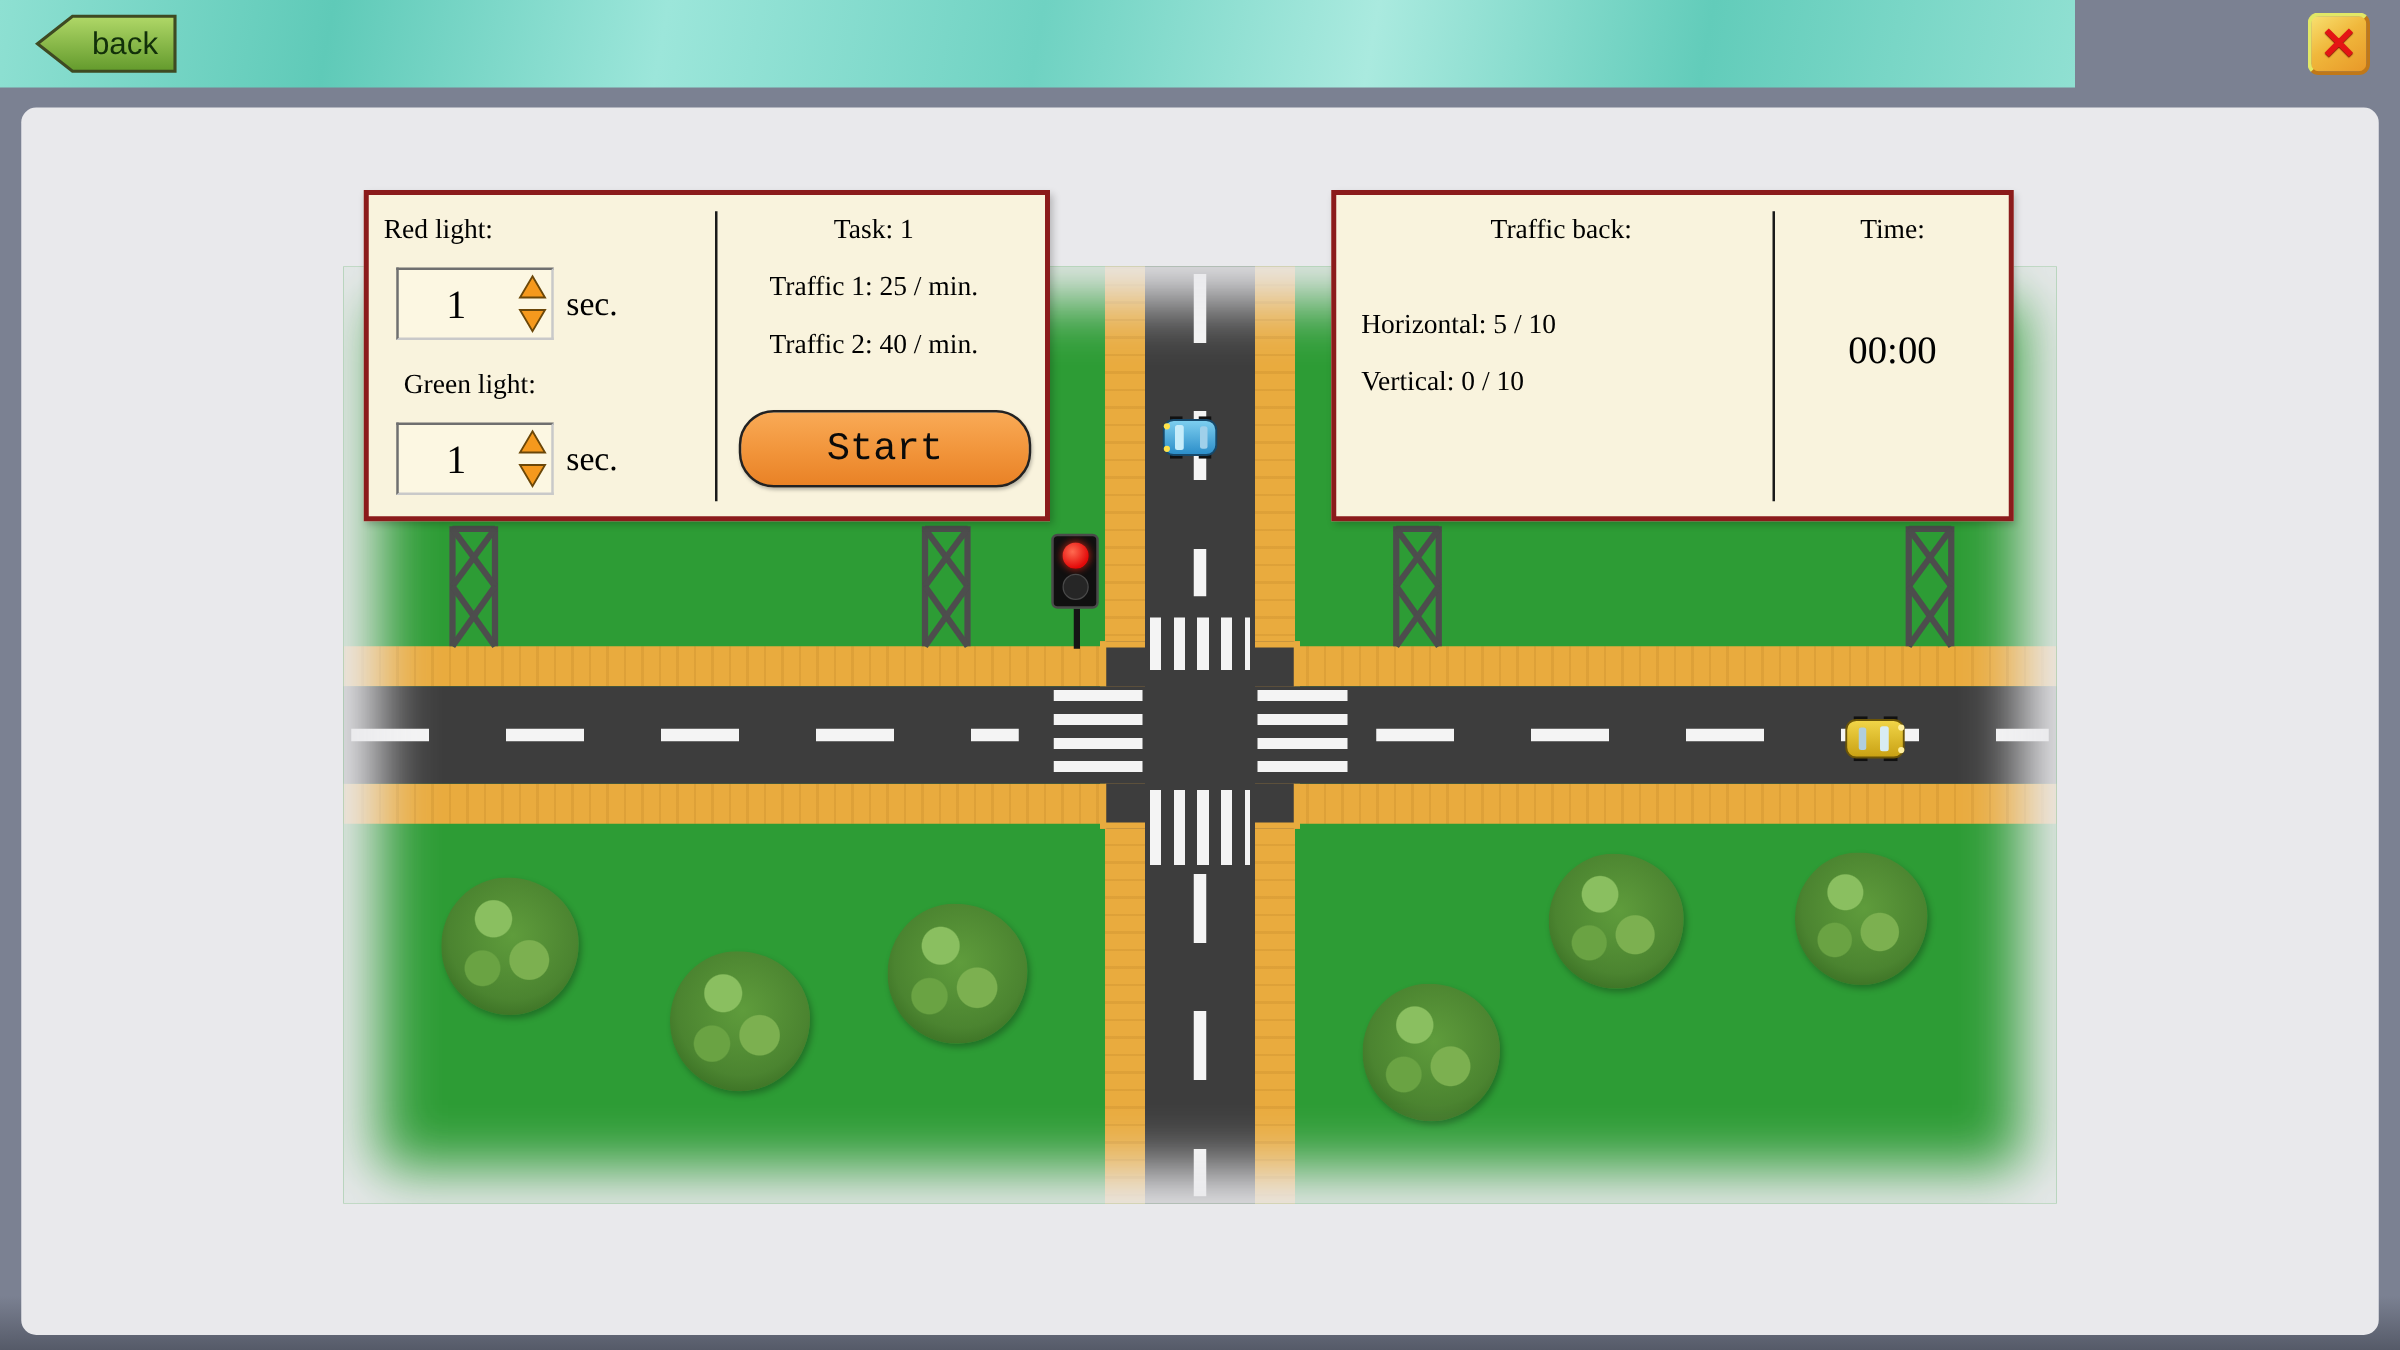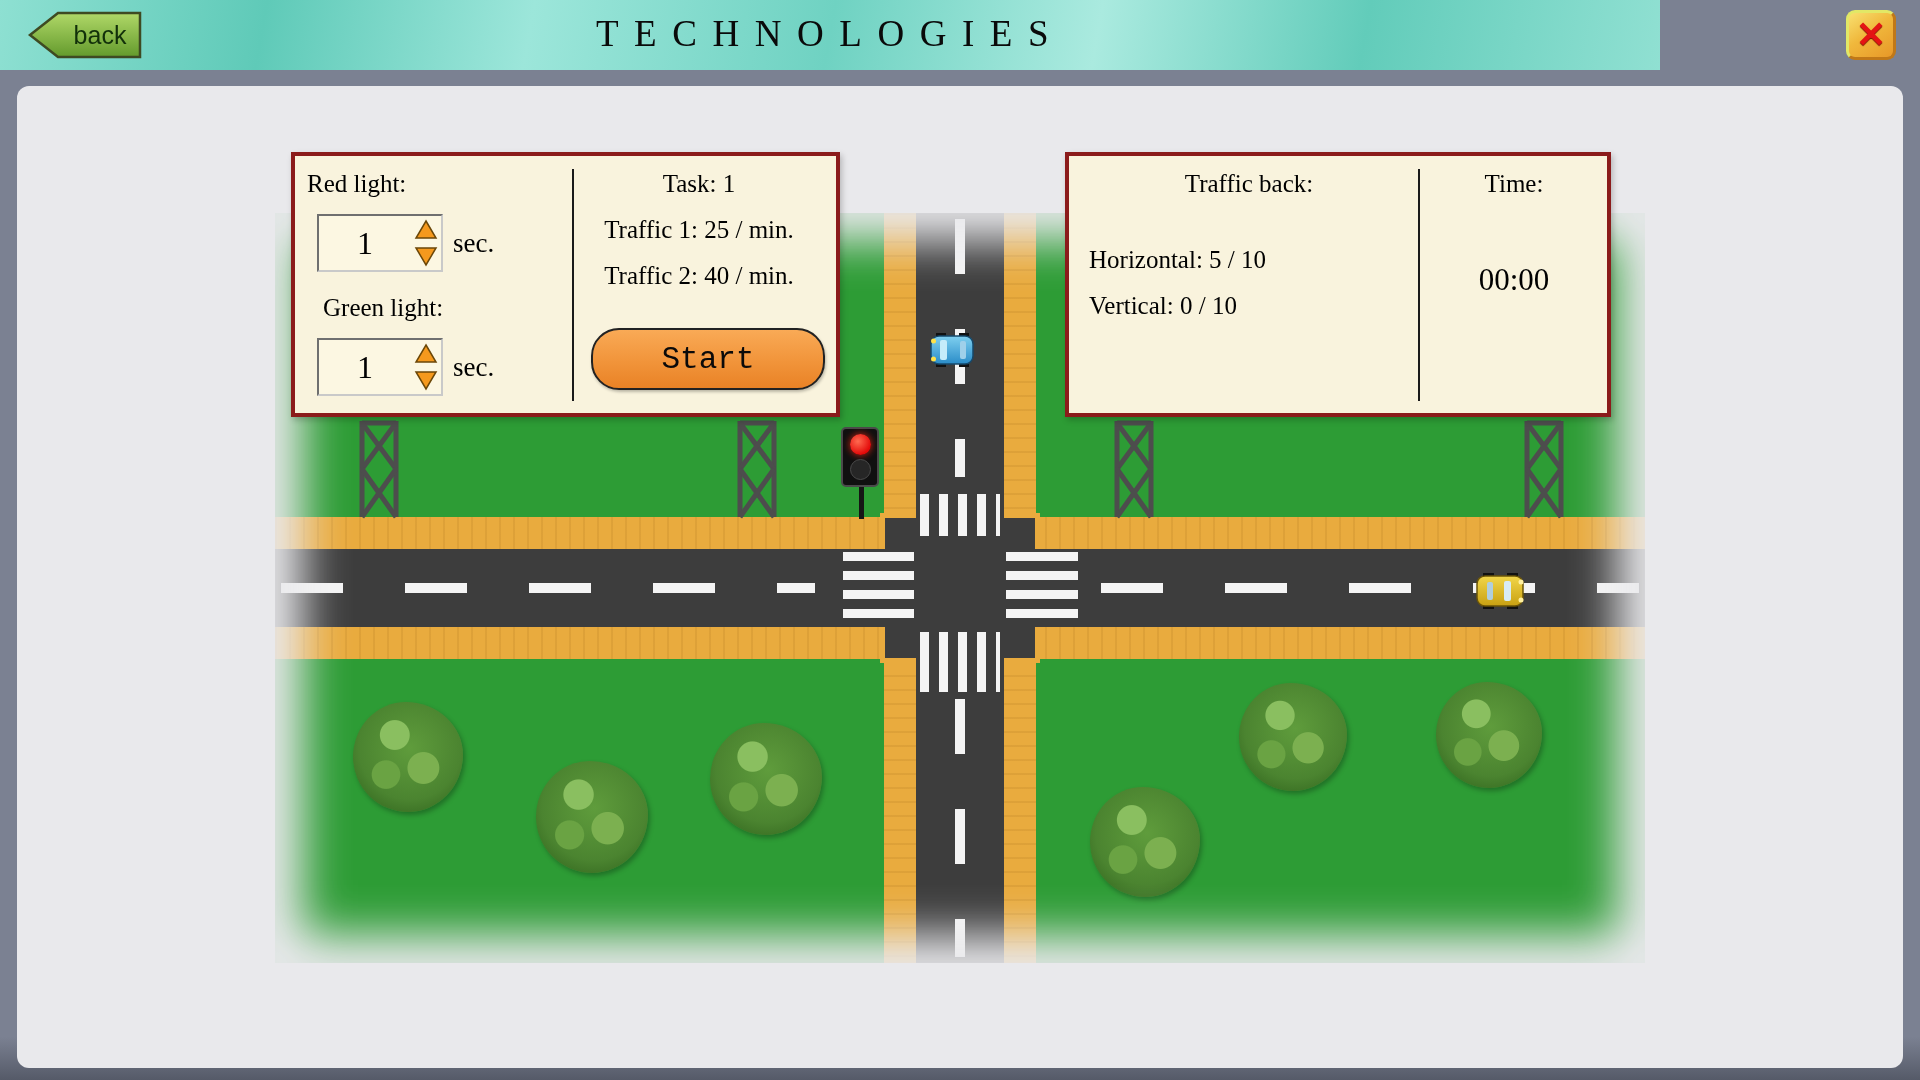--- a/index.html
+++ b/index.html
@@ -61,21 +61,21 @@
       radial-gradient(circle at 64% 60%, #7cb050 0 16%, transparent 17%),
       radial-gradient(circle at 30% 66%, #6aa343 0 13%, transparent 14%),
       radial-gradient(circle at 52% 42%, #5f9c3c 0%, #4b8430 60%, #356a20 86%, #2c5a1a 100%);
     box-shadow:2px 3px 5px rgba(0,0,0,0.28); }
   .pylon { position:absolute; top:204px; z-index:4; }
 
   
   .panel { position:absolute; background:#f9f3dd; border:4px solid #8b1b1b; box-shadow:2px 3px 6px rgba(0,0,0,0.22); z-index:60; }
   .panel-left  { left:291px; top:152px; width:549px; height:265px; }
   .panel-right { left:1065px; top:152px; width:546px; height:265px; }
-  .ptext { position:absolute; font-size:25px; color:#000; white-space:nowrap; }
+  .ptext { position:absolute; font-size:22px; color:#000; white-space:nowrap; }
   .vdivider { position:absolute; top:13px; width:2px; height:232px; background:#1a1a1a; }
 
   .spinner { position:absolute; left:22px; width:126px; height:58px; display:flex; align-items:stretch;
     background:#fcf7e2; border:2px solid; border-color:#6f6f6f #c9c9c9 #c9c9c9 #6f6f6f; }
   .spin-input { flex:1; min-width:0; border:none; background:transparent; text-align:center;
     font-family:"Liberation Serif", serif; font-size:32px; color:#000; outline:none; }
   .spin-btns { width:30px; display:flex; flex-direction:column; align-items:center; justify-content:space-evenly; }
   .spin-btn { border:none; background:transparent; padding:0; cursor:pointer; width:26px; height:23px;
     display:flex; align-items:center; justify-content:center; }
 
@@ -285,19 +285,18 @@
         <defs>
             <linearGradient id="bk" x1="0" y1="0" x2="0" y2="1">
           <stop offset="0" stop-color="#b0d868"></stop>
               <stop offset="1" stop-color="#639a2c"></stop>
             </linearGradient>
           </defs>
         <polygon points="4,25 32,3 114,3 114,47 32,47" fill="url(#bk)" stroke="#3e4a22" stroke-width="2.5"></polygon>
       </svg>
       <span class="back-label">back</span>
     </button>
-    <div class="app-title">TECHNOLOGIES</div>
     <button class="close-btn">
       <span class="close-x">✕</span>
     </button>
   </div>
 
 </div>
 
 </body></html>

